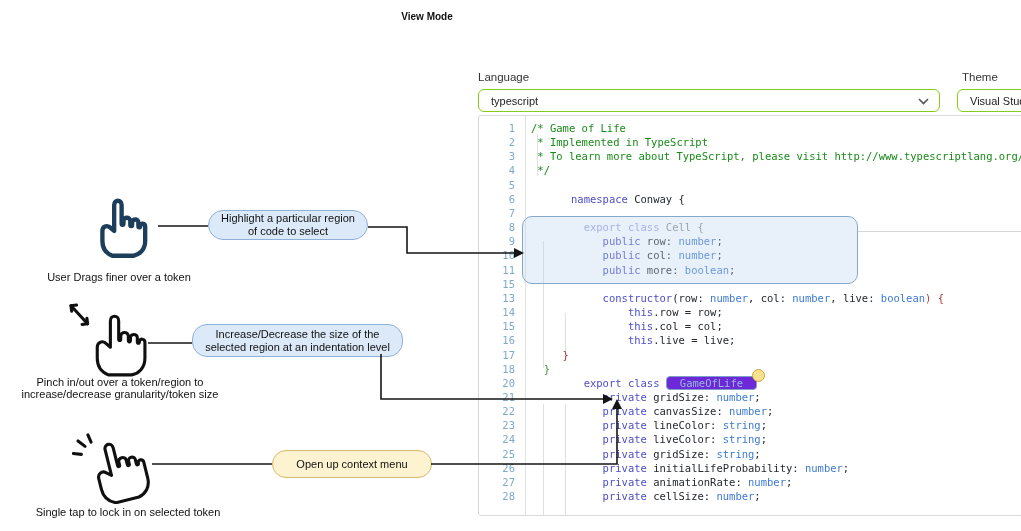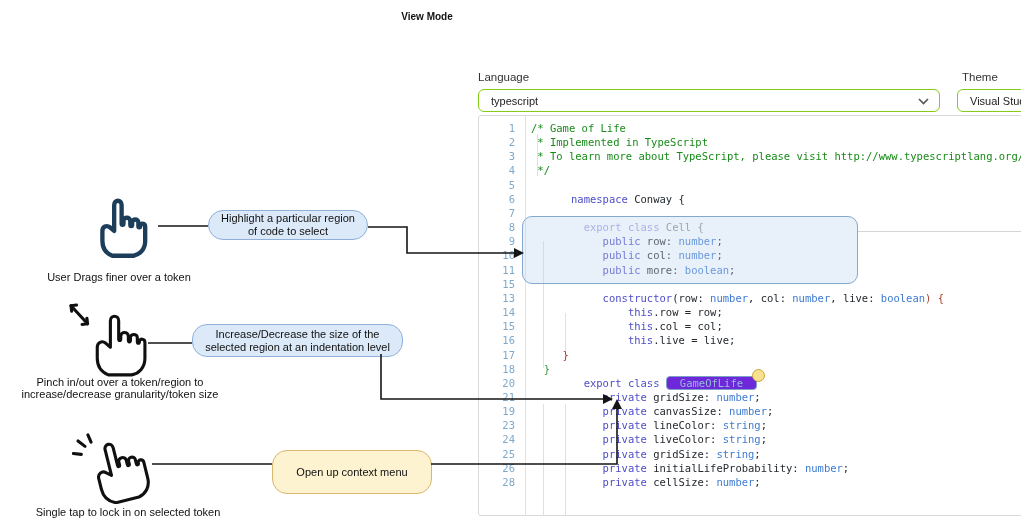--- a/index.html
+++ b/index.html
@@ -95,25 +95,26 @@
       <div class="crow"><span class="lnum">11</span><span class="lcode"><span class="tk-plain">     </span><span class="tk-keyword">public</span><span class="tk-plain"> more: </span><span class="tk-type">boolean</span><span class="tk-plain">;</span></span></div>
       <div class="crow"><span class="lnum">15</span><span class="lcode"></span></div>
       <div class="crow"><span class="lnum">13</span><span class="lcode"><span class="tk-plain">     </span><span class="tk-keyword">constructor</span><span class="tk-plain">(row: </span><span class="tk-type">number</span><span class="tk-plain">, col: </span><span class="tk-type">number</span><span class="tk-plain">, live: </span><span class="tk-type">boolean</span><span class="tk-brace-red">) {</span></span></div>
       <div class="crow"><span class="lnum">14</span><span class="lcode"><span class="tk-plain">         </span><span class="tk-keyword">this</span><span class="tk-plain">.row = row;</span></span></div>
       <div class="crow"><span class="lnum">15</span><span class="lcode"><span class="tk-plain">         </span><span class="tk-keyword">this</span><span class="tk-plain">.col = col;</span></span></div>
       <div class="crow"><span class="lnum">16</span><span class="lcode"><span class="tk-plain">         </span><span class="tk-keyword">this</span><span class="tk-plain">.live = live;</span></span></div>
       <div class="crow"><span class="lnum">17</span><span class="lcode"><span class="tk-plain">     </span><span class="tk-brace-red">}</span></span></div>
       <div class="crow"><span class="lnum">18</span><span class="lcode"><span class="tk-plain">  </span><span class="tk-brace-green">}</span></span></div>
       <div class="crow"><span class="lnum">20</span><span class="lcode"><span class="tk-plain">  </span><span class="tk-keyword">export class </span><span class="tk-token-box">GameOfLife<span class="handle"></span></span></span></div>
       <div class="crow"><span class="lnum">21</span><span class="lcode"><span class="tk-plain">     </span><span class="tk-keyword">private</span><span class="tk-plain"> gridSize: </span><span class="tk-type">number</span><span class="tk-plain">;</span></span></div>
-      <div class="crow"><span class="lnum">19</span><span class="lcode"><span class="tk-plain">     </span><span class="tk-keyword">private</span><span class="tk-plain"> canvasSize: </span><span class="tk-type">number</span><span class="tk-plain">;</span></span></div>
+      <div class="crow"><span class="lnum">22</span><span class="lcode"><span class="tk-plain">     </span><span class="tk-keyword">private</span><span class="tk-plain"> canvasSize: </span><span class="tk-type">number</span><span class="tk-plain">;</span></span></div>
       <div class="crow"><span class="lnum">23</span><span class="lcode"><span class="tk-plain">     </span><span class="tk-keyword">private</span><span class="tk-plain"> lineColor: </span><span class="tk-type">string</span><span class="tk-plain">;</span></span></div>
       <div class="crow"><span class="lnum">24</span><span class="lcode"><span class="tk-plain">     </span><span class="tk-keyword">private</span><span class="tk-plain"> liveColor: </span><span class="tk-type">string</span><span class="tk-plain">;</span></span></div>
       <div class="crow"><span class="lnum">25</span><span class="lcode"><span class="tk-plain">     </span><span class="tk-keyword">private</span><span class="tk-plain"> gridSize: </span><span class="tk-type">string</span><span class="tk-plain">;</span></span></div>
       <div class="crow"><span class="lnum">26</span><span class="lcode"><span class="tk-plain">     </span><span class="tk-keyword">private</span><span class="tk-plain"> initialLifeProbability: </span><span class="tk-type">number</span><span class="tk-plain">;</span></span></div>
+      <div class="crow"><span class="lnum">27</span><span class="lcode"><span class="tk-plain">     </span><span class="tk-keyword">private</span><span class="tk-plain"> animationRate: </span><span class="tk-type">number</span><span class="tk-plain">;</span></span></div>
       <div class="crow"><span class="lnum">28</span><span class="lcode"><span class="tk-plain">     </span><span class="tk-keyword">private</span><span class="tk-plain"> cellSize: </span><span class="tk-type">number</span><span class="tk-plain">;</span></span></div>
     </div>
 </div>
 
 <div class="abs sel-overlay"></div>
 <div class="abs guide-line"></div>
 
 <svg class="abs" style="left:90px; top:190px;" width="62" height="72" viewBox="0 0 100 112">
   <path d="M36 104 C26 100 20 92 20 80 L20 64 C20 57 27 54 32 58 L39 64 L39 22 C39 13 51 13 51 22 L51 52 C51 55 54 55 54 52 L54 48 C54 41 65 41 65 48 L65 54 C65 57 68 57 68 54 L68 50 C68 44 78 44 78 50 L78 56 C78 59 81 59 81 56 C81 51 89 51 89 57 L89 80 C89 94 80 102 70 104 Z" fill="none" stroke="#1c3e5a" stroke-width="7" stroke-linejoin="round" stroke-linecap="round"></path>
 </svg>
@@ -139,21 +140,21 @@
 <svg class="abs" style="left:72px; top:428px;" width="80" height="76" viewBox="0 0 114 110">
   <g fill="none" stroke="#101010" stroke-width="4.5" stroke-linejoin="round" stroke-linecap="round" transform="rotate(-14 57 55)">
     <path d="M26 18 L18 8"></path>
     <path d="M36 14 L34 3"></path>
     <path d="M18 28 L7 24"></path>
     <g transform="translate(14,8)">
       <path d="M36 100 C26 96 20 88 20 76 L20 60 C20 53 27 50 32 54 L39 60 L39 22 C39 13 51 13 51 22 L51 48 C51 51 54 51 54 48 L54 44 C54 37 65 37 65 44 L65 50 C65 53 68 53 68 50 L68 46 C68 40 78 40 78 46 L78 52 C78 55 81 55 81 52 C81 47 89 47 89 53 L89 76 C89 90 80 98 70 100 Z"></path>
     </g>
   </g>
 </svg>
-<div class="abs ann yellow" style="left:272px; top:450px; width:160px; height:44px;">Open up context menu</div>
+<div class="abs ann yellow" style="left:272px; top:450px; width:160px; height:28px;">Open up context menu</div>
 <div class="abs caption" style="left:13px; top:506px; width:230px;">Single tap to lock in on selected token</div>
 
 <svg class="abs conn-layer" viewBox="0 0 1021 531">
   <g fill="none" stroke="#151515" stroke-width="1.6">
     <path d="M158 226 H208"></path>
     <path d="M368 227 H407 V253 H514"></path>
     <path d="M148 343 H192"></path>
     <path d="M381 354 V399 H603"></path>
     <path d="M152 464 H272"></path>
     <path d="M431 464 H617 V407"></path>

